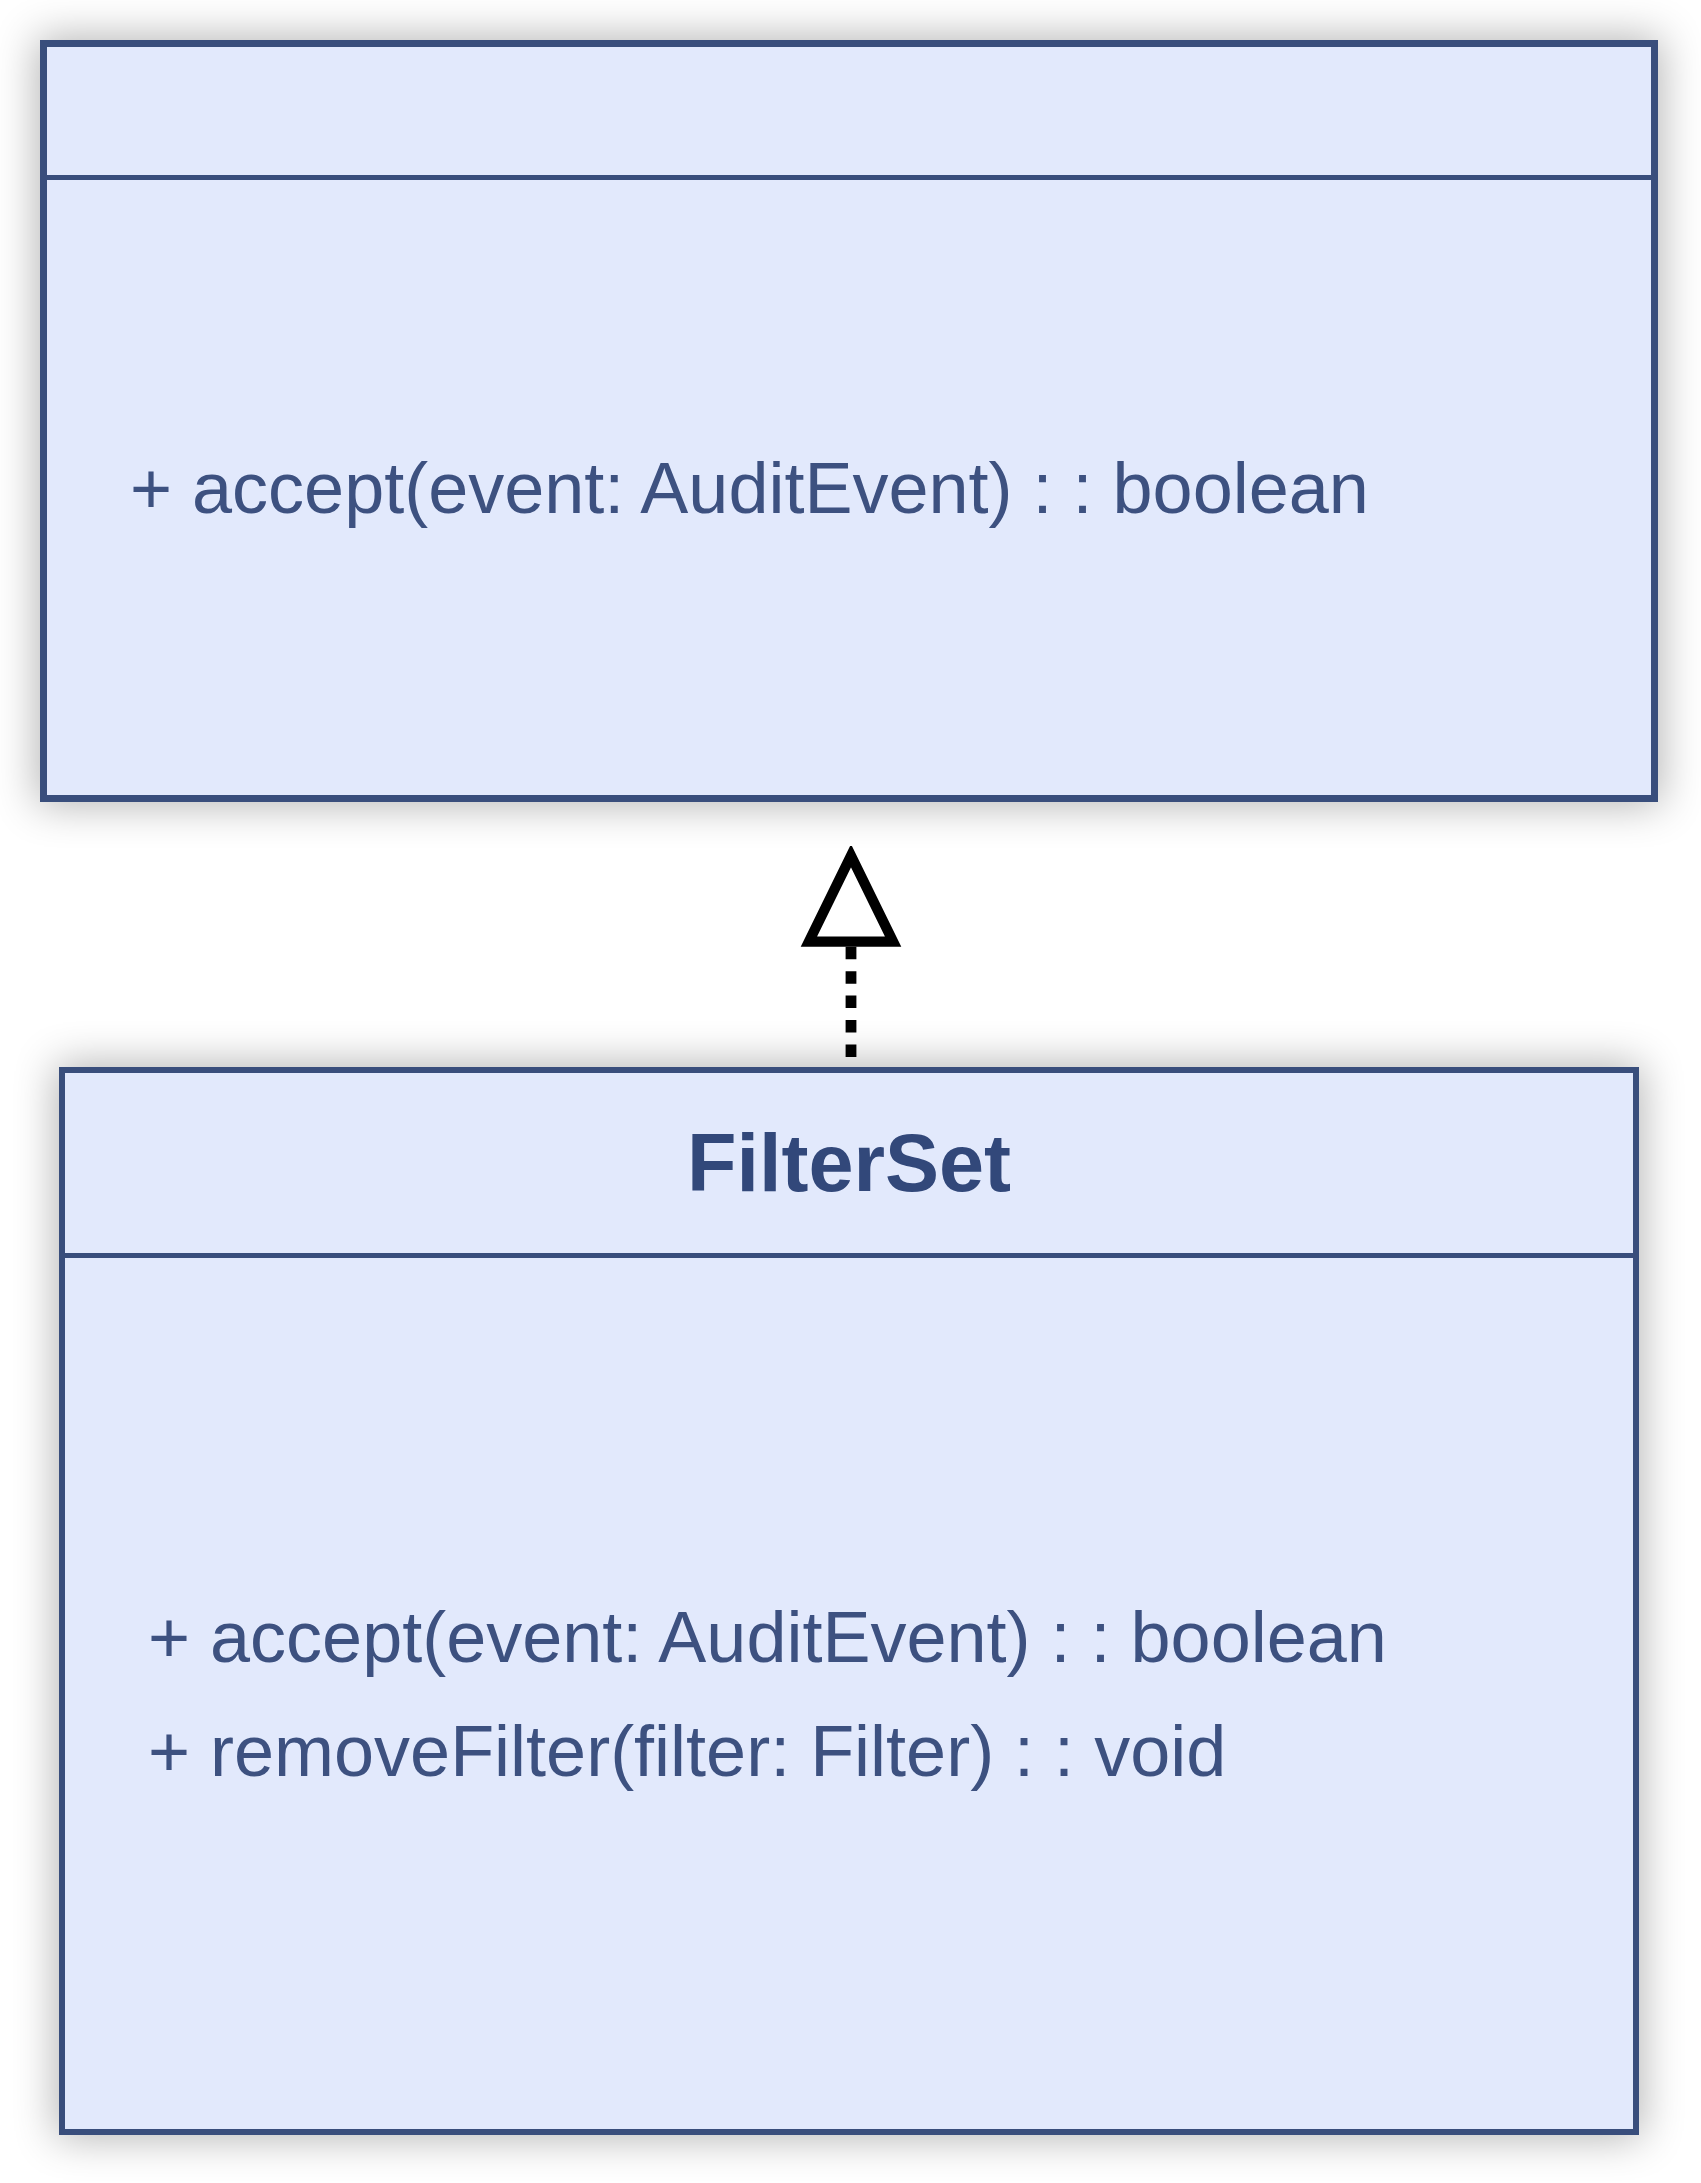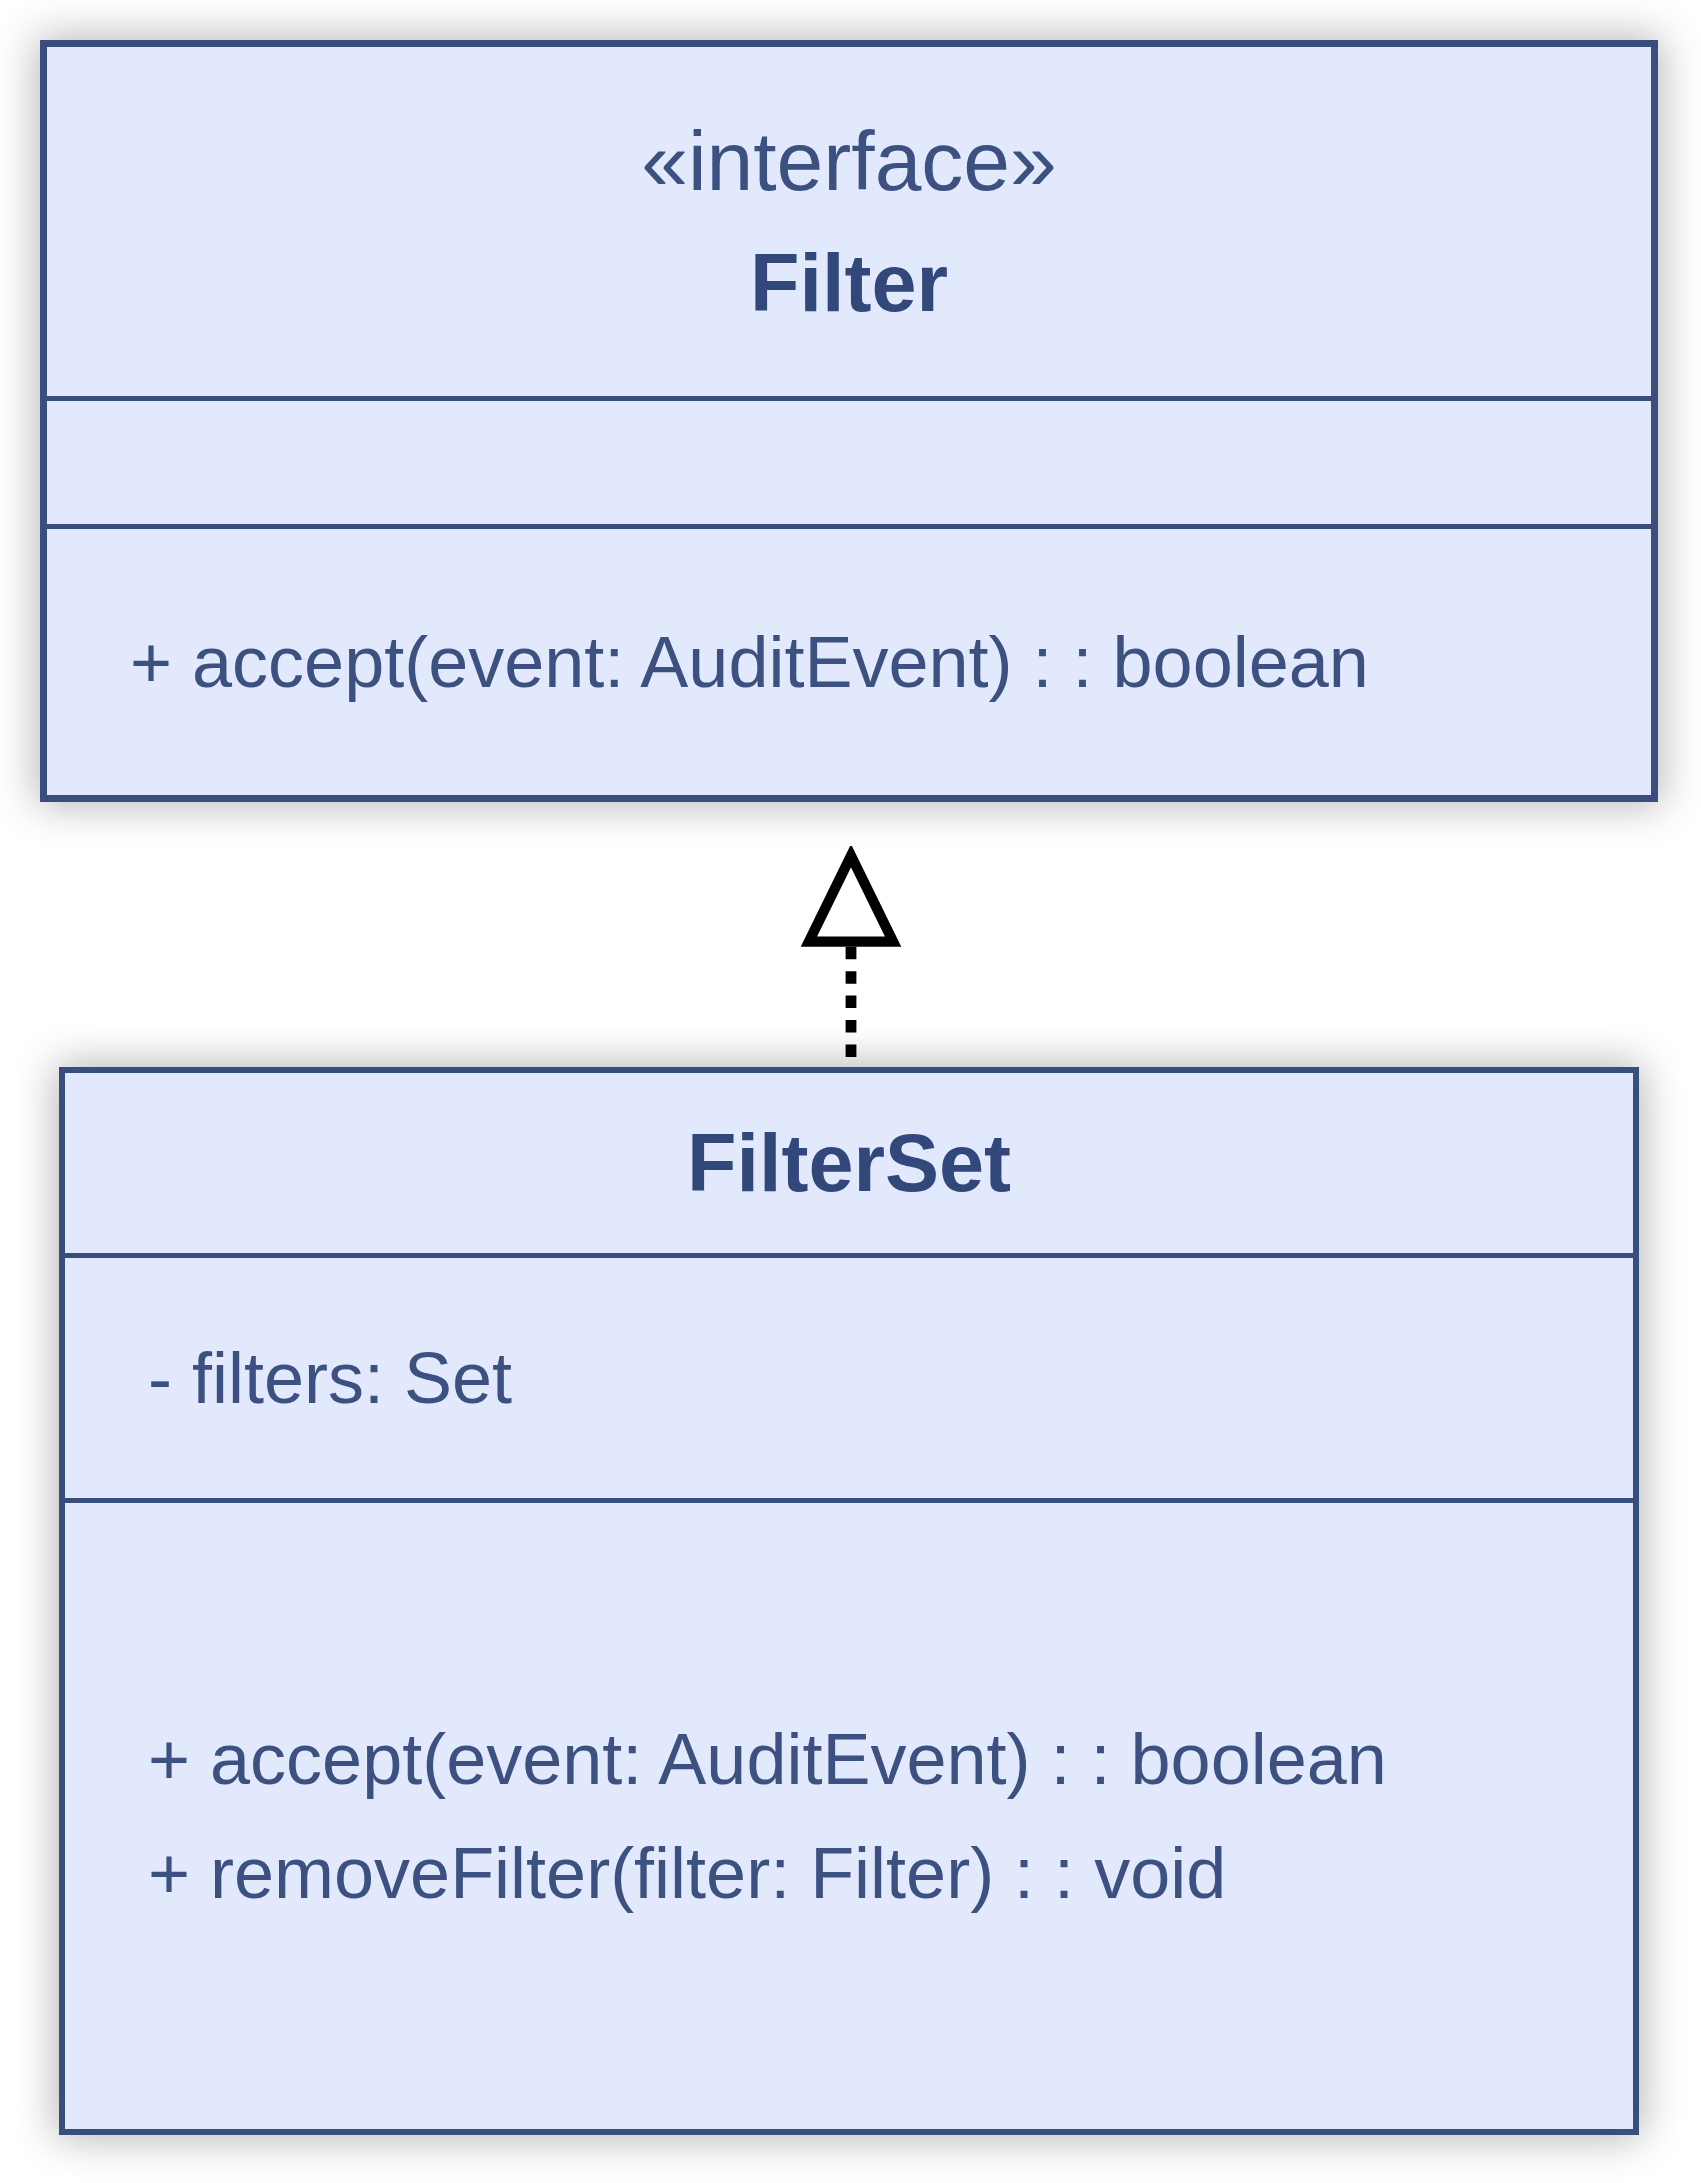--- a/index.html
+++ b/index.html
@@ -90,42 +90,35 @@
     width: 116px;
     height: 223px;
   }
 </style>
 </head>
 <body>
 
 <div id="canvas">
 
   <div class="uml-box" id="filter-box">
-    <div class="sec title-sec">
-      <div class="stereotype">«interface»</div>
-      <div class="class-name">Filter</div>
-    </div>
     <div class="sec attrs-sec"></div>
     <div class="sec methods-sec">
         <div class="member-line">+ accept(event: AuditEvent) : : boolean</div>
       </div>
   </div>
 
   <svg id="realization-arrow" viewBox="0 0 204 392">
     <line x1="102" y1="177" x2="102" y2="392" stroke="#000000" stroke-width="19" stroke-dasharray="22 21"></line>
     <polygon points="102,17 176,168 28,168" fill="#ffffff" stroke="#000000" stroke-width="18" stroke-linejoin="miter"></polygon>
   </svg>
 
   <div class="uml-box" id="filterset-box">
     <div class="sec title-sec">
       <div class="class-name">FilterSet</div>
     </div>
-    <div class="sec attrs-sec">
-        <div class="member-line">- filters: Set</div>
-      </div>
     <div class="sec methods-sec">
         <div class="member-line">+ accept(event: AuditEvent) : : boolean</div>
         <div class="member-line">+ removeFilter(filter: Filter) : : void</div>
       </div>
   </div>
 
 </div>
 
 
 </body></html>

